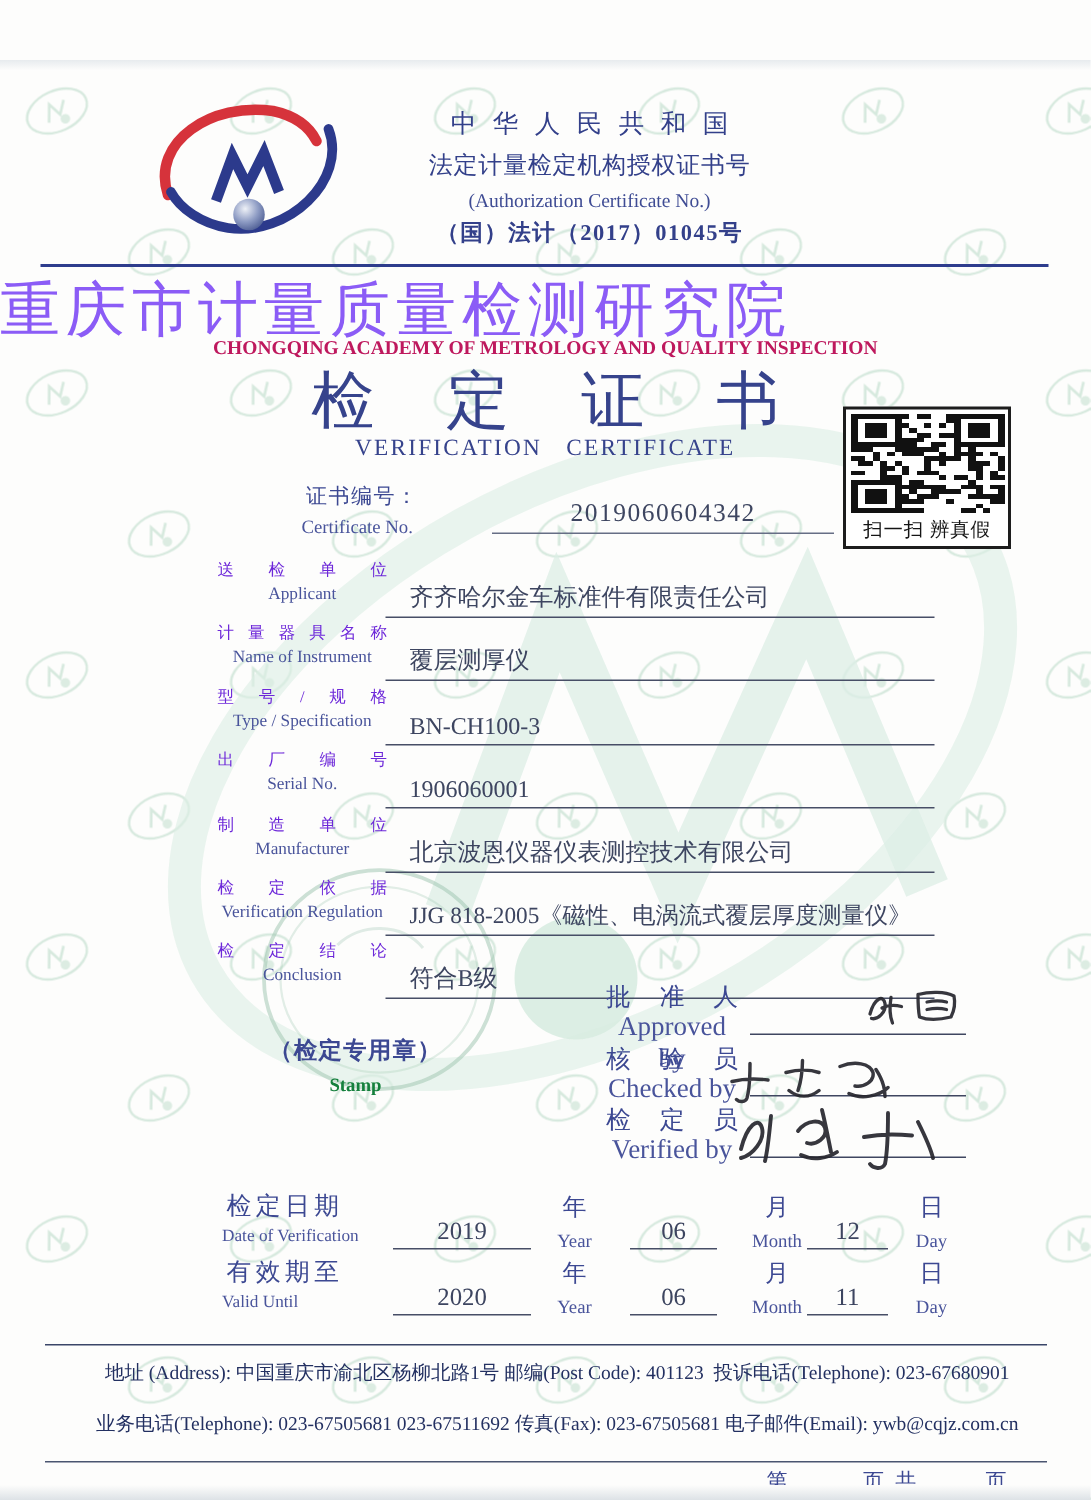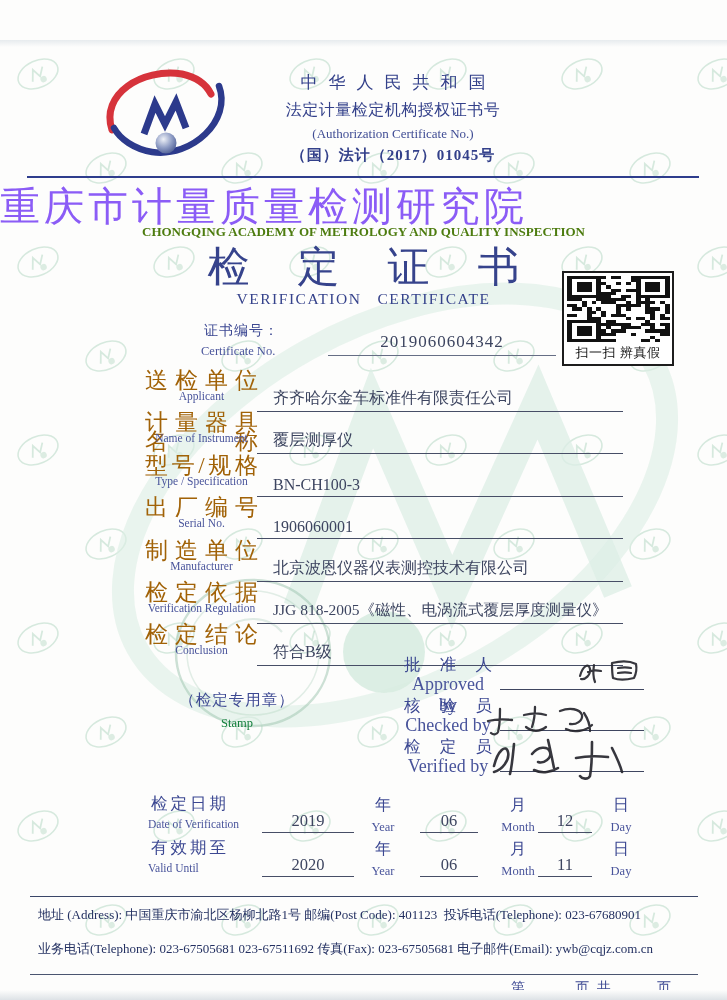--- a/index.html
+++ b/index.html
@@ -14,39 +14,39 @@
   #wmsvg{position:absolute;left:0;top:0;z-index:0;}
   .content{position:absolute;inset:0;z-index:1;margin-top:40px;}
   
   .hdr{position:absolute;left:248px;top:31px;width:290px;text-align:center;color:#33408a;}
   .hdr-l1{font-size:17px;letter-spacing:11px;padding-left:11px;}
   .hdr-l2{font-size:16px;margin-top:6px;letter-spacing:0.5px;}
   .hdr-l3{font-size:13px;margin-top:5px;color:#3f4c94;}
   .hdr-l4{font-size:15px;margin-top:4px;letter-spacing:1px;font-weight:bold;}
   .hdr-rule{position:absolute;left:27px;top:136px;width:672px;border-top:2.5px solid #2e3d8d;}
   .academy-cn{position:absolute;left:0;right:0;top:139px;text-align:left;font-size:40px;letter-spacing:4px;color:#8b5cf6;}
-  .academy-en{position:absolute;left:0;right:0;top:184px;text-align:center;font-size:13px;font-weight:bold;color:#4d7c0f;white-space:pre;}
+  .academy-en{position:absolute;left:0;right:0;top:184px;text-align:center;font-size:13px;font-weight:bold;color:#be185d;white-space:pre;}
   .cert-cn{position:absolute;left:0;right:0;top:199px;text-align:center;font-size:42px;letter-spacing:48px;padding-left:48px;color:#36438c;}
   .cert-en{position:absolute;left:0;right:0;top:250px;text-align:center;font-size:15.5px;font-weight:normal;letter-spacing:1.5px;color:#36438c;white-space:pre;}
   
   .qr{position:absolute;left:562px;top:231px;width:112px;border:2.5px solid #1d1d1d;background:#fff;padding:3px 3px 2px;z-index:2;}
   .qr svg{display:block;margin:0 auto;}
   .qr-caption{font-size:13px;color:#141414;text-align:center;font-family:"Liberation Sans","DejaVu Sans",sans-serif;letter-spacing:0.5px;margin-top:2px;white-space:nowrap;}
   
   .certno-cn{position:absolute;left:204px;top:282px;font-size:14px;letter-spacing:1px;color:#3c4892;}
   .certno-en{position:absolute;left:201px;top:304px;font-size:12.5px;color:#49549b;}
   .certno-line{position:absolute;left:328px;top:292px;width:228px;border-bottom:1.5px solid #666e85;text-align:center;font-size:17px;color:#3d4560;padding-bottom:3px;letter-spacing:1px;}
   .certno-suffix{position:absolute;left:601px;top:278px;font-size:16px;color:#3c4892;}
   
   .frow{position:absolute;left:145px;width:478px;height:42px;}
-  .flabel-cn{position:absolute;left:0;top:0;width:113px;font-size:23px;color:#a16207;text-align:justify;text-align-last:justify;line-height:19px;}
+  .flabel-cn{position:absolute;left:0;top:0;width:113px;font-size:11px;color:#6d28d9;text-align:justify;text-align-last:justify;line-height:19px;}
   .flabel-en{position:absolute;left:0;top:19px;width:113px;font-size:11.5px;color:#49549b;text-align:center;line-height:13px;}
   .fvalue{position:absolute;left:112px;right:0;bottom:1px;border-bottom:1.6px solid #474e66;font-size:16px;color:#3d4560;padding:0 0 2px 16px;white-space:nowrap;}
   
-  .stampblk{position:absolute;left:152px;top:650px;width:170px;text-align:center;}
+  .stampblk{position:absolute;left:152px;top:650px;width:170px;text-align:center;font-weight:bold;}
   .stamp-cn{font-size:15.5px;color:#3c4892;letter-spacing:1px;}
   .stamp-en{font-size:12.5px;color:#15803d;margin-top:5px;}
   
   .srow{position:absolute;left:404px;width:244px;height:40px;}
   .slabel-cn{position:absolute;left:0;top:2px;width:88px;font-size:16.5px;color:#3c4892;text-align:justify;text-align-last:justify;}
   .slabel-en{position:absolute;left:0;top:22px;width:88px;font-size:18px;color:#49549b;text-align:center;}
   .sline{position:absolute;left:96px;right:4px;bottom:2px;border-bottom:1.6px solid #3f4660;}
   .sig{position:absolute;}
   .sig path{fill:none;stroke:#26262e;stroke-linecap:round;stroke-linejoin:round;opacity:.92;}
   
@@ -60,21 +60,21 @@
   .dval.d{left:538px;width:54px;}
   .dunit{position:absolute;top:2px;text-align:center;}
   .dunit.y{left:360px;width:46px;}
   .dunit.m{left:490px;width:56px;}
   .dunit.d{left:600px;width:42px;}
   .dunit-cn{font-size:16px;color:#3c4892;}
   .dunit-en{font-size:12.5px;color:#49549b;margin-top:4px;}
   
   .foot-rule1{position:absolute;left:30px;top:856px;width:668px;border-top:1.6px solid #3a4668;}
   .foot-rule2{position:absolute;left:30px;top:934px;width:668px;border-top:1.6px solid #4a5570;}
-  .addr{position:absolute;left:38px;right:22px;font-size:13px;color:#233061;white-space:pre-wrap;}
+  .addr{position:absolute;left:38px;right:22px;text-align:center;font-size:13px;color:#233061;white-space:pre-wrap;}
   .addr1{top:866px;}
   .addr2{top:900px;}
   .pageblk{position:absolute;left:498px;top:939px;width:214px;display:flex;align-items:flex-start;}
   .pg-col{text-align:center;}
   .pg-cn{font-size:14px;color:#3c4892;letter-spacing:2px;white-space:pre;}
   .pg-en{font-size:12px;color:#49549b;margin-top:2px;letter-spacing:0;}
   .pg-num{font-size:15px;color:#3d4560;margin-top:10px;text-align:center;}
 </style>
 </head>
 <body>

